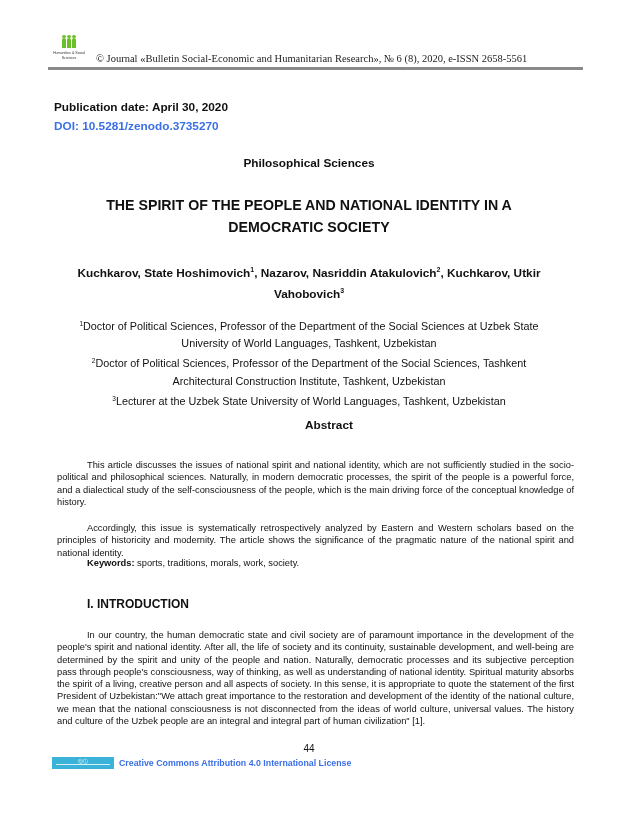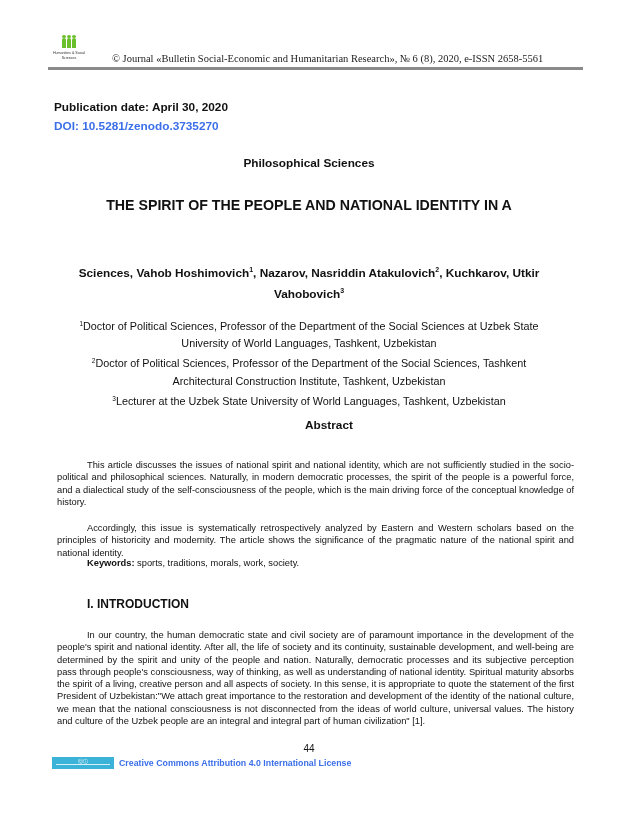--- a/index.html
+++ b/index.html
@@ -6,21 +6,21 @@
   body { width: 634px; height: 820px; position: relative; overflow: hidden;
          font-family: "Liberation Sans", sans-serif; color: #111; }
   .abs { position: absolute; }
 
   
   .logo { left: 46px; top: 38px; width: 46px; text-align: center; }
   .logo-figs { display: flex; justify-content: center; gap: 1px; height: 12px; }
   .fig { width: 4px; height: 10px; background: #6abf2a; border-radius: 2px 2px 0 0; position: relative; }
   .fig::before { content: ""; position: absolute; top: -3px; left: 0; width: 4px; height: 3px; border-radius: 50%; background: #6abf2a; }
   .logo-text { font-size: 3.6px; line-height: 4.5px; color: #333; margin-top: 1px; }
-  .journal-line { left: 96px; top: 53px; font-family: "Liberation Serif", serif; font-size: 10.5px; color: #222; white-space: nowrap; margin-left: 16px; }
+  .journal-line { left: 96px; top: 53px; font-family: "Liberation Serif", serif; font-size: 10.5px; color: #222; white-space: nowrap; }
   .header-rule { left: 48px; top: 67px; width: 535px; height: 3px; background: #8a8a8a; }
 
   .pubdate { left: 54px; top: 100px; font-size: 11.8px; font-weight: bold; }
   .doi { left: 54px; top: 119px; font-size: 11.8px; font-weight: bold; color: #3b6fe8; }
 
   .center { left: 0; width: 618px; text-align: center; }
   .section-cat { top: 156px; font-size: 11.8px; font-weight: bold; }
   .title { top: 194px; font-size: 14.2px; font-weight: bold; line-height: 22px; }
   .authors { top: 261px; font-size: 11.8px; font-weight: bold; line-height: 17px; }
   .authors sup { font-size: 7px; vertical-align: 5px; }
@@ -59,25 +59,26 @@
 </div>
 <div class="abs journal-line">© Journal  «Bulletin Social-Economic and Humanitarian Research»,  № 6 (8), 2020, e-ISSN 2658-5561</div>
 <div class="abs header-rule"></div>
 
 <div class="abs pubdate">Publication date: April 30, 2020</div>
 <div class="abs doi">DOI: 10.5281/zenodo.3735270</div>
 
 <div class="abs center section-cat">Philosophical Sciences</div>
 <div class="abs center title">
   <div>THE SPIRIT OF THE PEOPLE AND NATIONAL IDENTITY IN A</div>
+  <div>DEMOCRATIC SOCIETY</div>
 </div>
 
 <div class="abs center authors">
   <div>
-    <span>Sciences, Vahob Hoshimovich</span><sup>1</sup>,
+    <span>Kuchkarov, State Hoshimovich</span><sup>1</sup>,
     <span>Nazarov, Nasriddin Atakulovich</span><sup>2</sup>,
     <span>Kuchkarov, Utkir</span>
   </div>
   <div>
     <span>Vahobovich</span><sup>3</sup>
   </div>
 </div>
 
 <div class="abs center affil">
   <div><sup>1</sup><span>Doctor of Political Sciences, Professor of the Department of the Social Sciences at Uzbek State</span></div>

